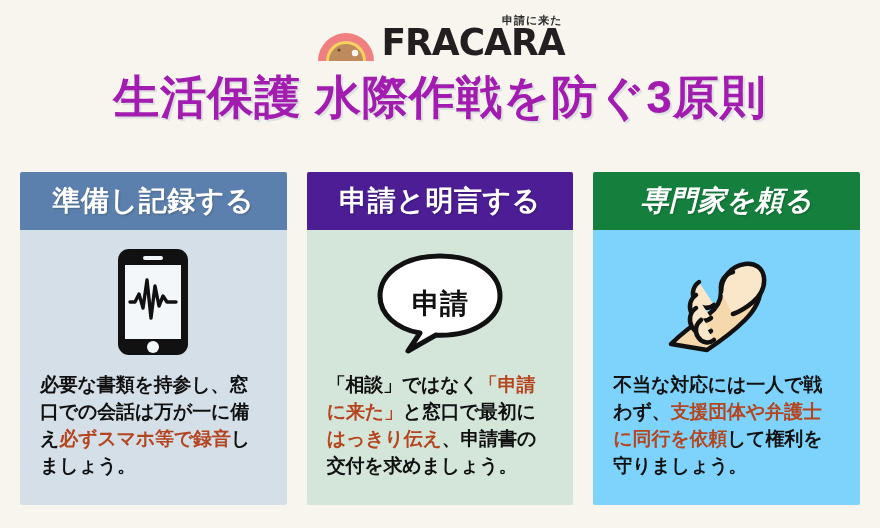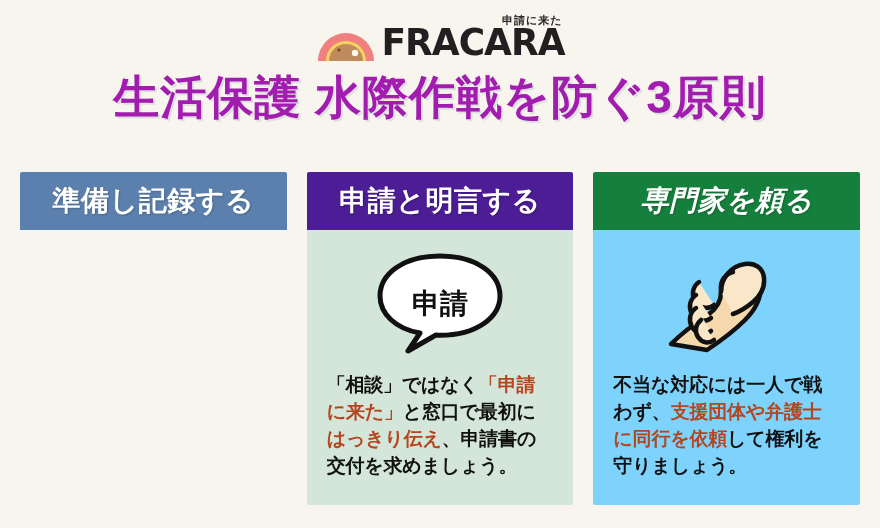--- a/index.html
+++ b/index.html
@@ -142,20 +142,34 @@
     <span class="wordmark">FRACARA</span>
   </div>
 </div>
 
 <h1 class="title">生活保護 水際作戦を防ぐ3原則</h1>
 
 <div class="cards">
 
   <div class="card card-1">
     <div class="card-header">準備し記録する</div>
+    <div class="card-body">
+      <div class="icon-area">
+        <svg width="78" height="112" viewBox="0 0 78 112">
+          <rect x="4" y="3" width="70" height="106" rx="11" fill="#111"></rect>
+          <rect x="11" y="19" width="56" height="74" fill="#f4f7f9"></rect>
+          <rect x="29" y="10" width="20" height="4" rx="2" fill="#f4f7f9"></rect>
+          <circle cx="39" cy="101" r="6" fill="#f4f7f9"></circle>
+          <polyline points="16,56 21,56 25,48 29,62 33,34 37,72 41,40 45,60 49,50 53,56 62,56" fill="none" stroke="#111" stroke-width="3.4" stroke-linejoin="round" stroke-linecap="round"></polyline>
+        </svg>
+      </div>
+      <div class="card-text">
+        <span>必要な書類を持参し、窓口での会話は万が一に備え</span><span class="hl">必ずスマホ等で録音</span><span>しましょう。</span>
+      </div>
+    </div>
   </div>
 
   <div class="card card-2">
     <div class="card-header">申請と明言する</div>
     <div class="card-body">
       <div class="icon-area">
         <svg width="140" height="108" viewBox="0 0 140 108">
           <path d="M70 8 C33 8 10 26 10 48 C10 66 26 81 50 85 L38 103 L66 87 C68.5 87.3 69 87.3 70 87.3 C107 87.3 130 69 130 48 C130 26 107 8 70 8 Z" fill="#ffffff" stroke="#111" stroke-width="5" stroke-linejoin="round"></path>
           <text class="bubble-text" x="70" y="58" text-anchor="middle" dominant-baseline="middle">申請</text>
         </svg>

